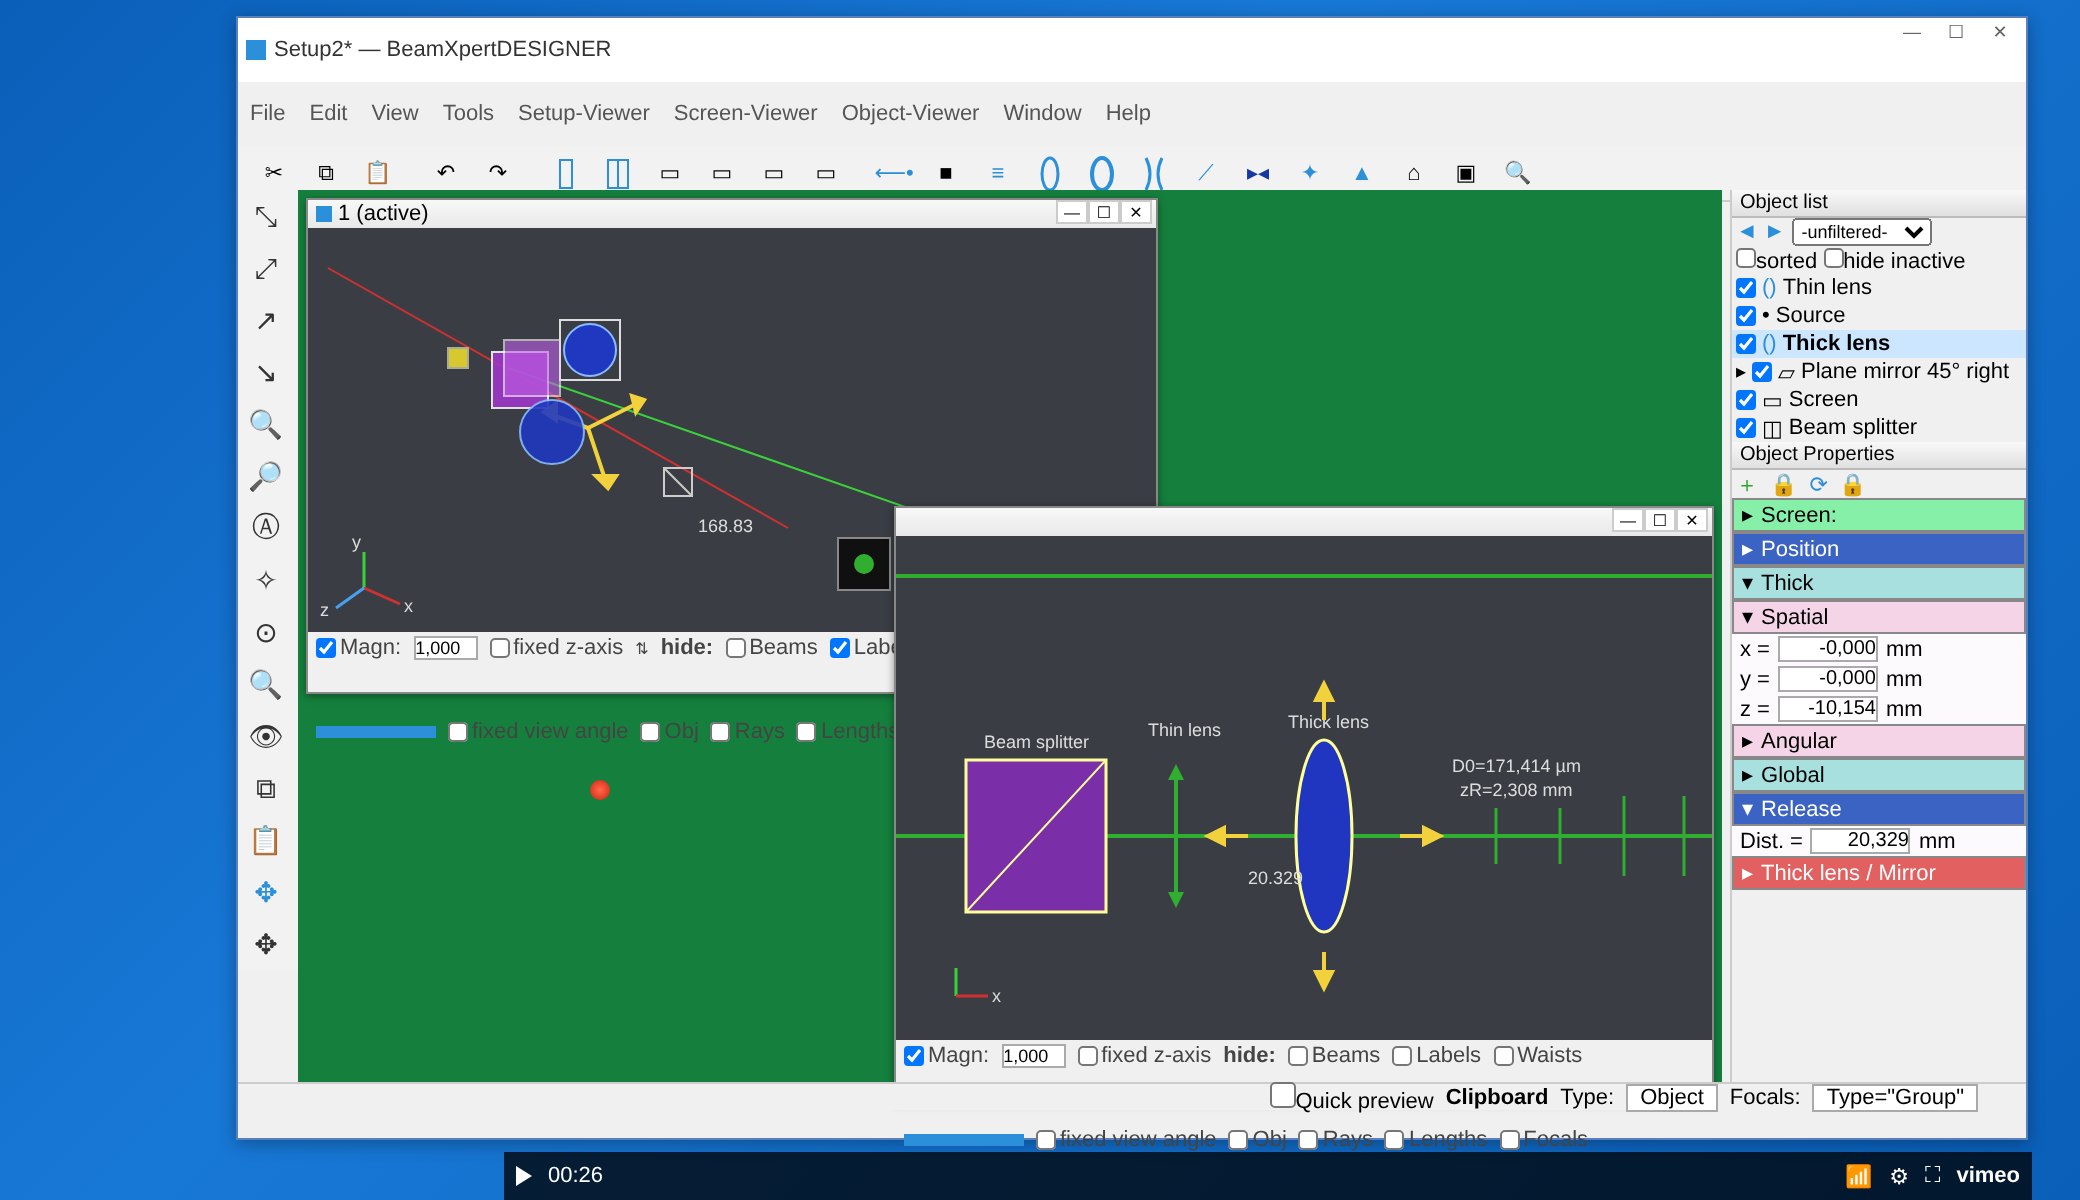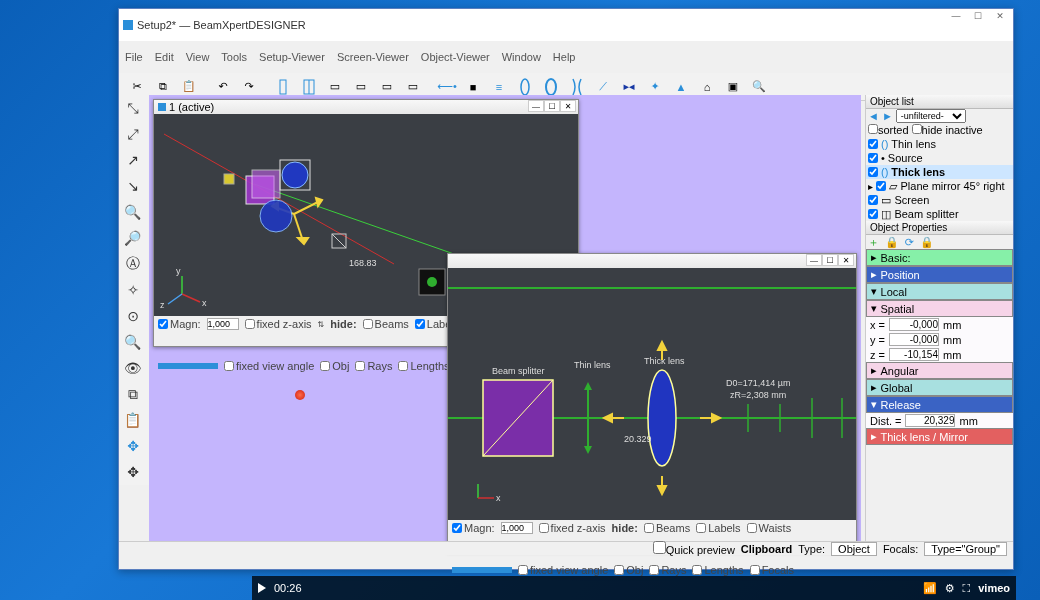--- a/index.html
+++ b/index.html
@@ -13,21 +13,21 @@
 .menubar { height: 18px; display: flex; align-items: center; padding: 16px 6px; gap: 12px; font-size: 11px; color: #555; }
 .menubar span { cursor: default; }
 .toolbar1 { height: 28px; display: flex; align-items: center; padding: 0 6px; gap: 2px; border-bottom: 1px solid #ccc; background: #f2f2f2; }
 .tbtn { width: 24px; height: 24px; display: flex; align-items: center; justify-content: center; border: 1px solid transparent; }
 .tsep { width: 6px; }
 .gear { color: #2b8fd9; font-size: 16px; }
 .toolbar2 { height: 24px; display: flex; align-items: center; padding: 0 6px; gap: 4px; }
 .tb2 { width: 22px; height: 20px; border: 1px solid #ccc; background: #fff; display: flex; align-items: center; justify-content: center; }
 .lefttoolbar { position: absolute; left: 0; top: 86px; width: 30px; background: #f2f2f2; }
 .ltbtn { width: 28px; height: 26px; display: flex; align-items: center; justify-content: center; color: #333; font-size: 14px; }
-.workarea { position: absolute; left: 30px; top: 86px; right: 152px; bottom: 26px; background: #c4b5fd; }
+.workarea { position: absolute; left: 30px; top: 86px; right: 152px; bottom: 26px; background: #15803d; }
 .viewer { position: absolute; background: #f0f0f0; border: 1px solid #888; box-shadow: 0 1px 4px rgba(0,0,0,.4); }
 .vtitle { height: 14px; background: linear-gradient(#f8f8f8,#e8e8e8); display: flex; align-items: center; padding: 0 4px; font-size: 10px; }
 .vtitle .vlogo { width: 8px; height: 8px; background: #2b8fd9; margin-right: 3px; }
 .vctrls { position: absolute; right: 2px; top: 0; display: flex; }
 .vctrls span { width: 16px; height: 12px; font-size: 8px; display: flex; align-items: center; justify-content: center; border: 1px solid #ccc; background: #fff; }
 .canvas { background: #3a3e44; position: relative; overflow: hidden; }
 .vbottom { height: 28px; background: #f0f0f0; display: flex; align-items: center; padding: 2px 4px; gap: 6px; font-size: 9px; color: #444; flex-wrap: wrap; }
 .vbottom label { display: flex; align-items: center; gap: 2px; }
 .vbottom input[type=checkbox] { width: 10px; height: 10px; }
 .vbottom input[type=text] { width: 32px; height: 12px; font-size: 9px; border: 1px solid #aaa; }
@@ -35,21 +35,21 @@
 .panelhdr { height: 14px; background: linear-gradient(#f8f8f8,#e0e0e0); border-bottom: 1px solid #bbb; padding: 0 4px; font-size: 10px; display: flex; align-items: center; }
 .objlist { flex: 0 0 auto; }
 .olrow { height: 14px; display: flex; align-items: center; padding: 0 2px; gap: 3px; font-size: 10px; }
 .olrow.sel { background: #cde6ff; }
 .olrow input { width: 10px; height: 10px; }
 .proppanel { flex: 1; overflow: hidden; }
 .propsec { font-size: 10px; padding: 1px 4px; border: 1px solid #888; display: flex; align-items: center; gap: 4px; }
 .propsec.green { background: #86f0a8; } .propsec.blue { background: #3a63c4; color:#fff; } .propsec.cyan { background: #a8e0e0; } .propsec.pink { background: #f6d4e8; } .propsec.red { background: #e36060; color:#fff; }
 .propline { display: flex; align-items: center; padding: 1px 4px; font-size: 10px; gap: 4px; background: #fcfafd; }
 .propline input { width: 50px; height: 13px; text-align: right; font-size: 10px; border: 1px solid #aaa; }
-.statusbar { position: absolute; left: 0; right: 0; bottom: 14px; height: 14px; background: #f0f0f0; border-top: 1px solid #ccc; display: flex; align-items: center; font-size: 10px; padding: 0 6px; gap: 6px; }
+.statusbar { position: absolute; left: 0; right: 0; bottom: 14px; height: 14px; background: #f0f0f0; border-top: 1px solid #ccc; display: flex; align-items: center; font-size: 10px; padding: 0 24px; gap: 6px; }
 .caption { position: absolute; left: 320px; top: 495px; padding: 8px 18px; background: rgba(60,60,60,.6); color: #fff; font-size: 22px; border-radius: 4px; }
 .vplayer { position: absolute; left: 252px; bottom: 0; width: 764px; height: 24px; background: rgba(0,0,0,.75); display: flex; align-items: center; padding: 0 6px; gap: 8px; color: #fff; font-size: 9px; }
 .play { width: 0; height: 0; border-left: 8px solid #fff; border-top: 5px solid transparent; border-bottom: 5px solid transparent; }
 .cursor { position: absolute; left: 295px; top: 390px; width: 10px; height: 10px; border-radius: 50%; background: radial-gradient(#ff6a4a,#d02010); }
 svg text { font-size: 9px; fill: #ddd; }
 </style>
 </head>
 <body>
 
 <div class="desktop">
@@ -422,29 +422,29 @@
     <div class="proppanel">
       <div class="panelhdr">Object Properties</div>
       <div class="olrow" style="gap:6px">
         <span style="color:#2ba82b">＋</span>
         <span>🔒</span>
         <span style="color:#2b8fd9">⟳</span>
         <span style="color:#2b8fd9">🔒</span>
       </div>
       <div class="propsec green">
             <span>▸</span>
-            <span>Basic:</span>
+            <span>Screen:</span>
           </div>
       <div class="propsec blue">
             <span>▸</span>
             <span>Position</span>
           </div>
       <div class="propsec cyan">
             <span>▾</span>
-            <span>Local</span>
+            <span>Thick</span>
           </div>
       <div class="propsec pink">
             <span>▾</span>
             <span>Spatial</span>
           </div>
       <div class="propline">
             <span>x =</span>
             <input value="-0,000" style="">
             <span>mm</span>
           </div>

